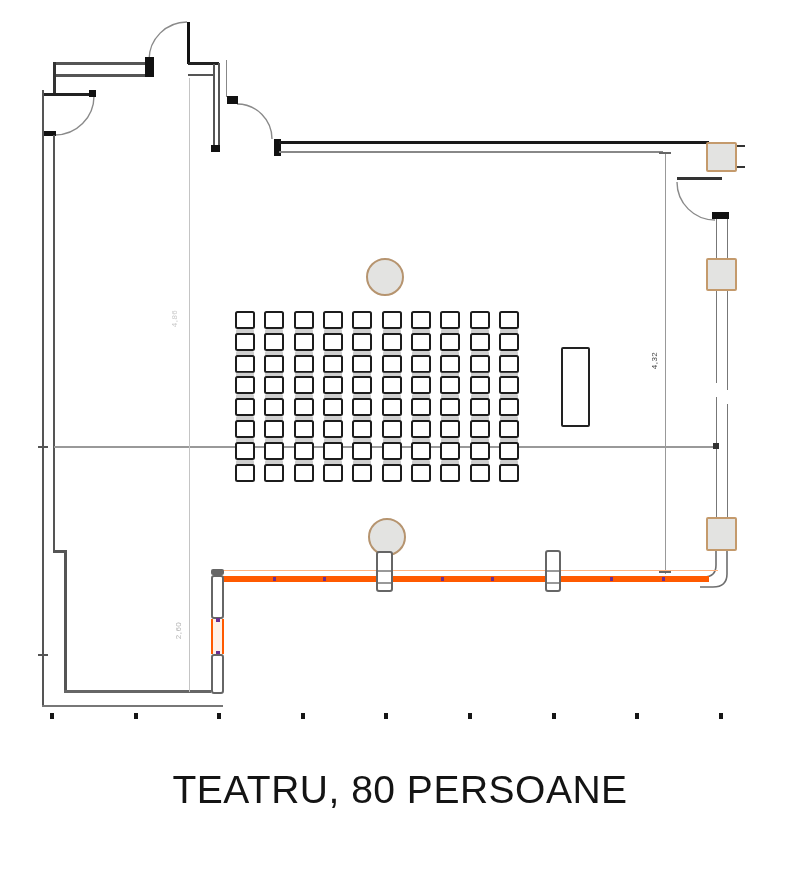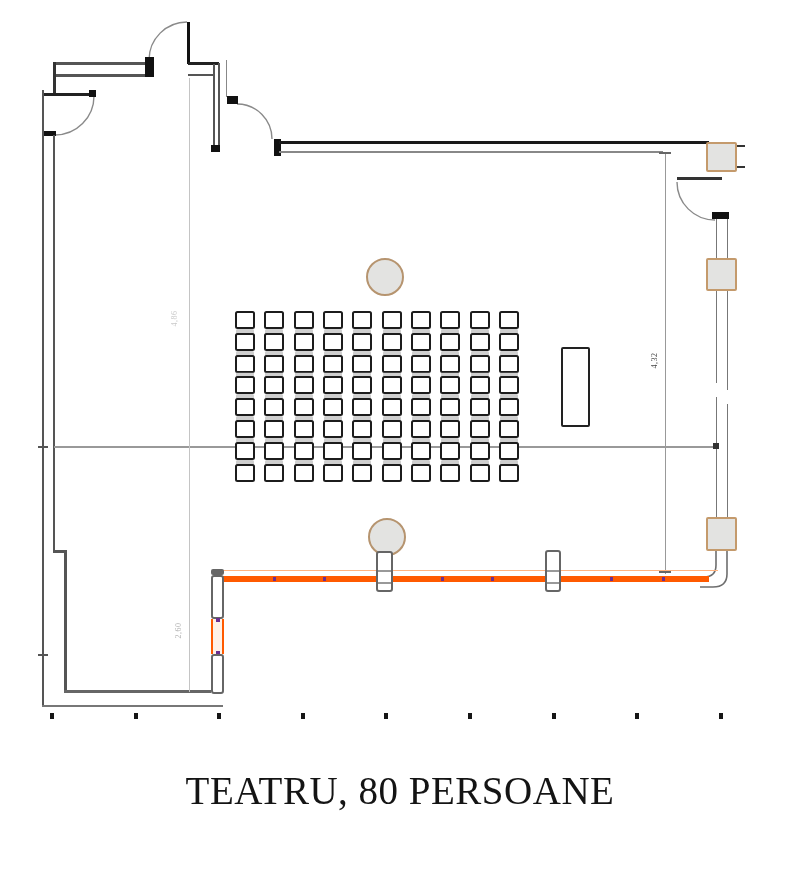--- a/index.html
+++ b/index.html
@@ -1,18 +1,18 @@
 <!DOCTYPE html>
 <html style="--orange: #ff5a00; --orange-light: #ffb380; --beige-border: #c49a6c; --wall: #555555; --seat-border: #1c1c1c; --column-fill: #e3e3e1; --column-border: #b6946f; --purple: #6b2e91; --ink: #141414;"><head>
 <meta charset="utf-8">
 <style>
   html,body{margin:0;padding:0;background:#fff;}
   #canvas{
     position:relative;width:800px;height:818px;background:#ffffff;
-    font-family:Liberation Serif, serif;overflow:hidden;
+    font-family:Liberation Sans, sans-serif;overflow:hidden;
   }
   .abs{position:absolute;}
   .ln{position:absolute;background:var(--wall);}
   .seat{
     position:absolute;width:20px;height:18px;box-sizing:border-box;
     background:#fff;border:2.5px solid var(--seat-border);border-radius:2.5px;
   }
   .seat.sh{box-shadow:0 -5px 0 -1px rgba(130,130,130,.38);}
   .mullion{
     position:absolute;width:31px;box-sizing:border-box;

